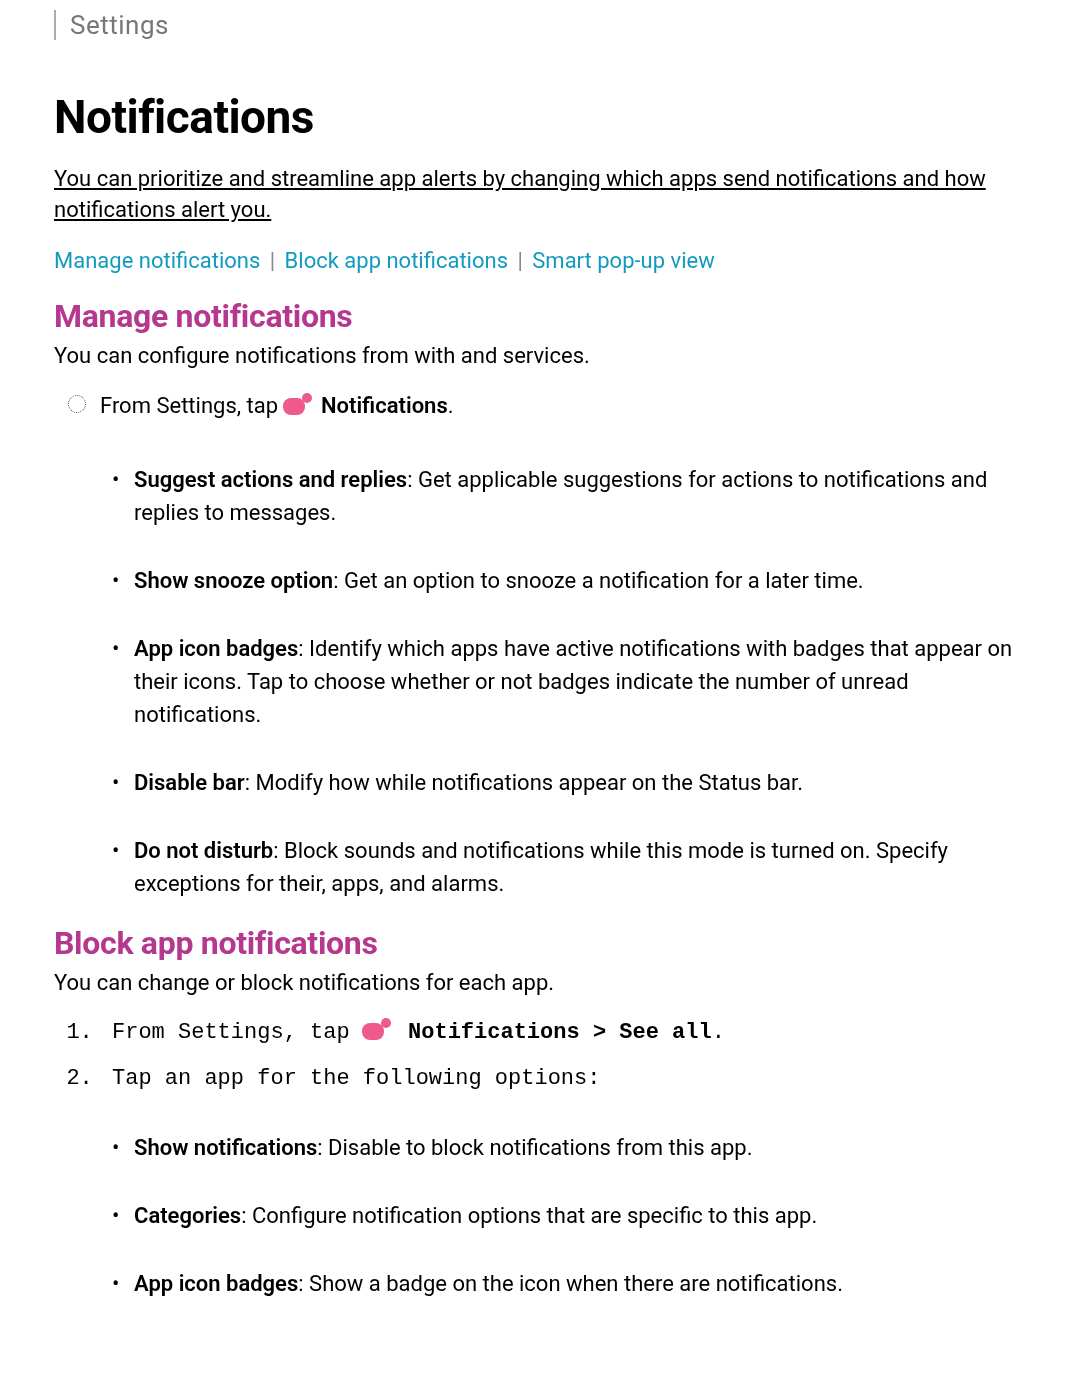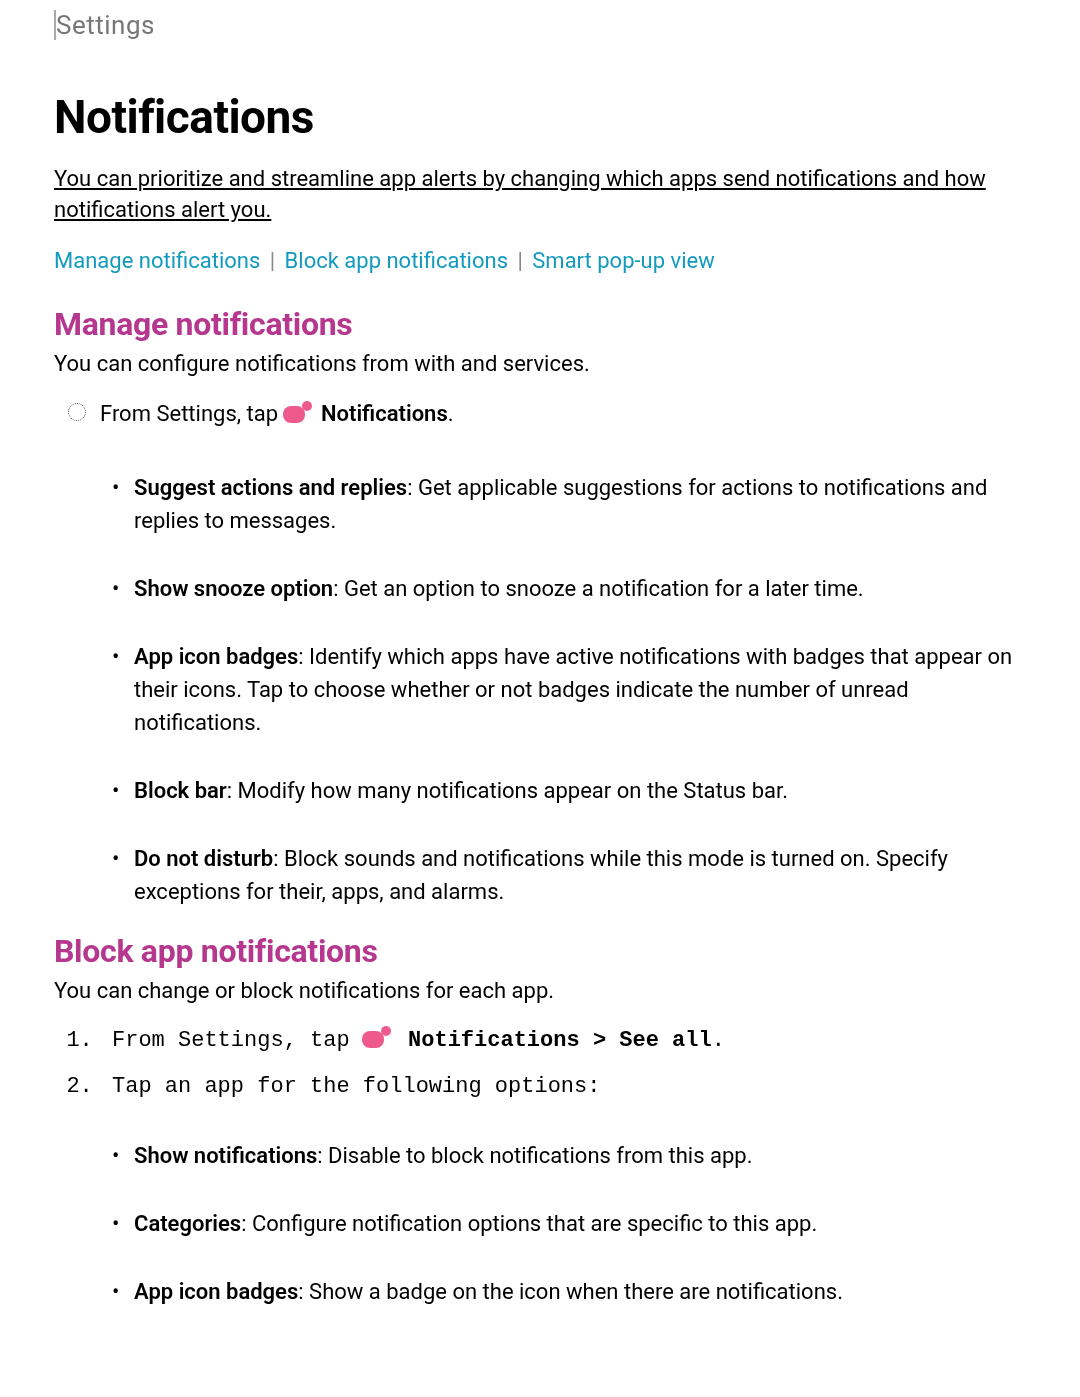--- a/index.html
+++ b/index.html
@@ -10,41 +10,42 @@
     color: #000;
     background: #fff;
     width: 1080px;
   }
   .page {
     padding: 10px 54px 40px 54px;
     box-sizing: border-box;
   }
   .crumb-wrap {
     border-left: 2px solid #aaa;
+    padding-left: 14px;
     margin-bottom: 50px;
   }
   .crumb {
     font-size: 26px;
     color: #777;
     letter-spacing: 0.5px;
     font-weight: 400;
   }
   h1.page-title {
     font-size: 46px;
     font-weight: 700;
     margin: 0 0 20px 0;
     letter-spacing: -0.5px;
   }
   p.intro {
     margin: 0 0 22px 0;
     line-height: 1.4;
     text-decoration: underline;
   }
   .anchor-links {
-    margin: 0 0 32px 0;
+    margin: 0 0 24px 0;
   }
   .anchor-links a {
     color: #129bbf;
     text-decoration: none;
   }
   .anchor-links .sep {
     color: #888;
     margin: 0 4px;
   }
   h2.section-title {
@@ -151,21 +152,21 @@
         </svg>
       </span>
       <span class="b">Notifications</span><span>.</span>
     </li>
   </ul>
 
   <ul class="dot-list">
     <li><span class="b">Suggest actions and replies</span><span>: Get applicable suggestions for actions to notifications and replies to messages.</span></li>
     <li><span class="b">Show snooze option</span><span>: Get an option to snooze a notification for a later time.</span></li>
     <li><span class="b">App icon badges</span><span>: Identify which apps have active notifications with badges that appear on their icons. Tap to choose whether or not badges indicate the number of unread notifications.</span></li>
-    <li><span class="b">Block bar</span><span>: Modify how many notifications appear on the Status bar.</span></li>
+    <li><span class="b">Disable bar</span><span>: Modify how while notifications appear on the Status bar.</span></li>
     <li><span class="b">Do not disturb</span><span>: Block sounds and notifications while this mode is turned on. Specify exceptions for their, apps, and alarms.</span></li>
   </ul>
 
   <h2 class="section-title">Block app notifications</h2>
   <p class="section-intro">You can change or block notifications for each app.</p>
 
   <ol class="num-list">
     <li>
       <span>From Settings, tap </span>
       <span class="notif-icon">

